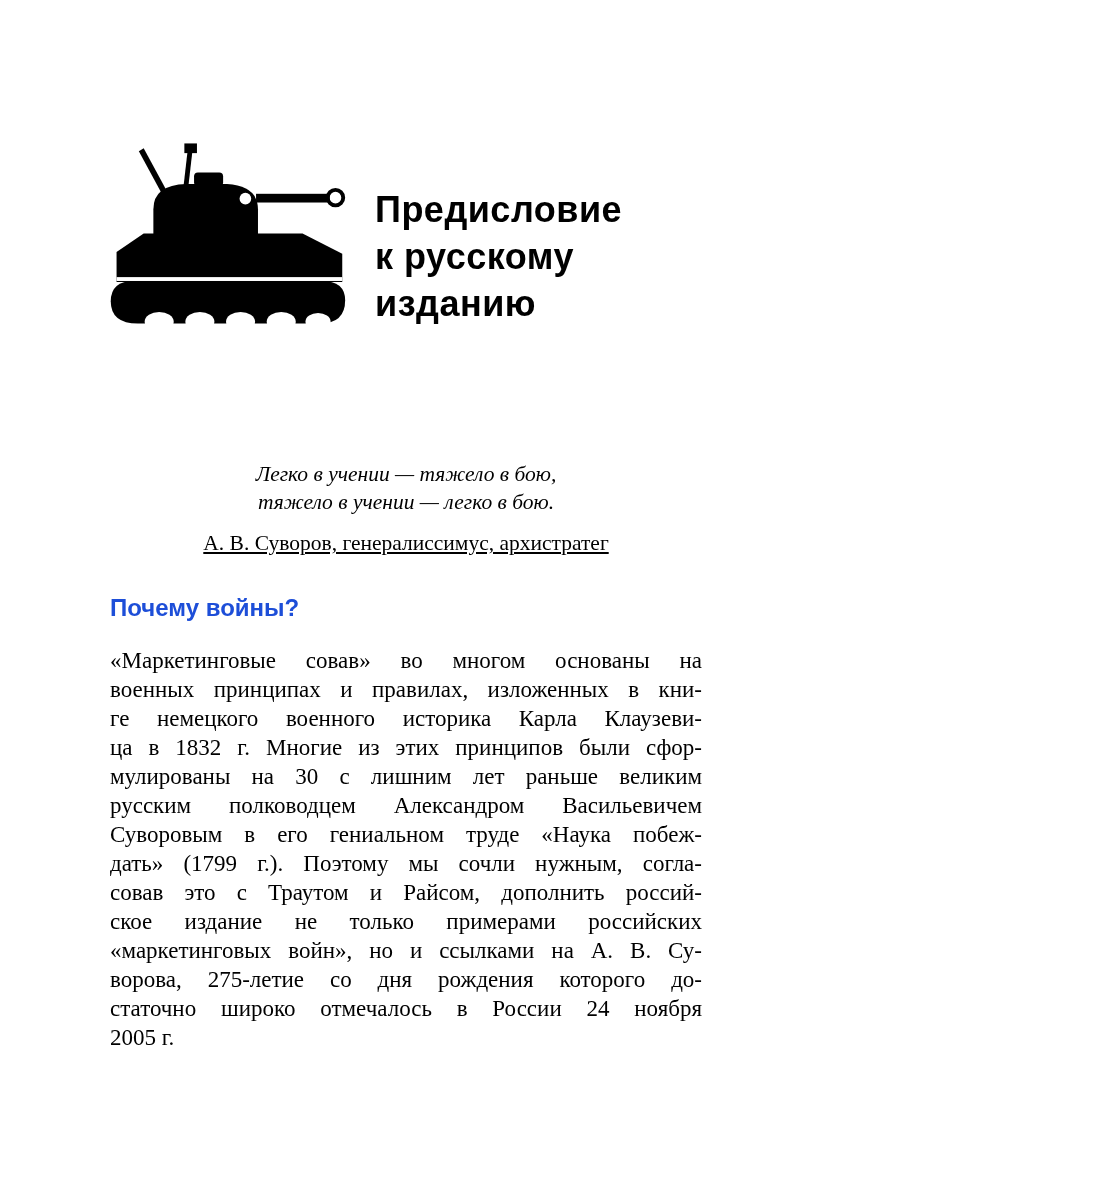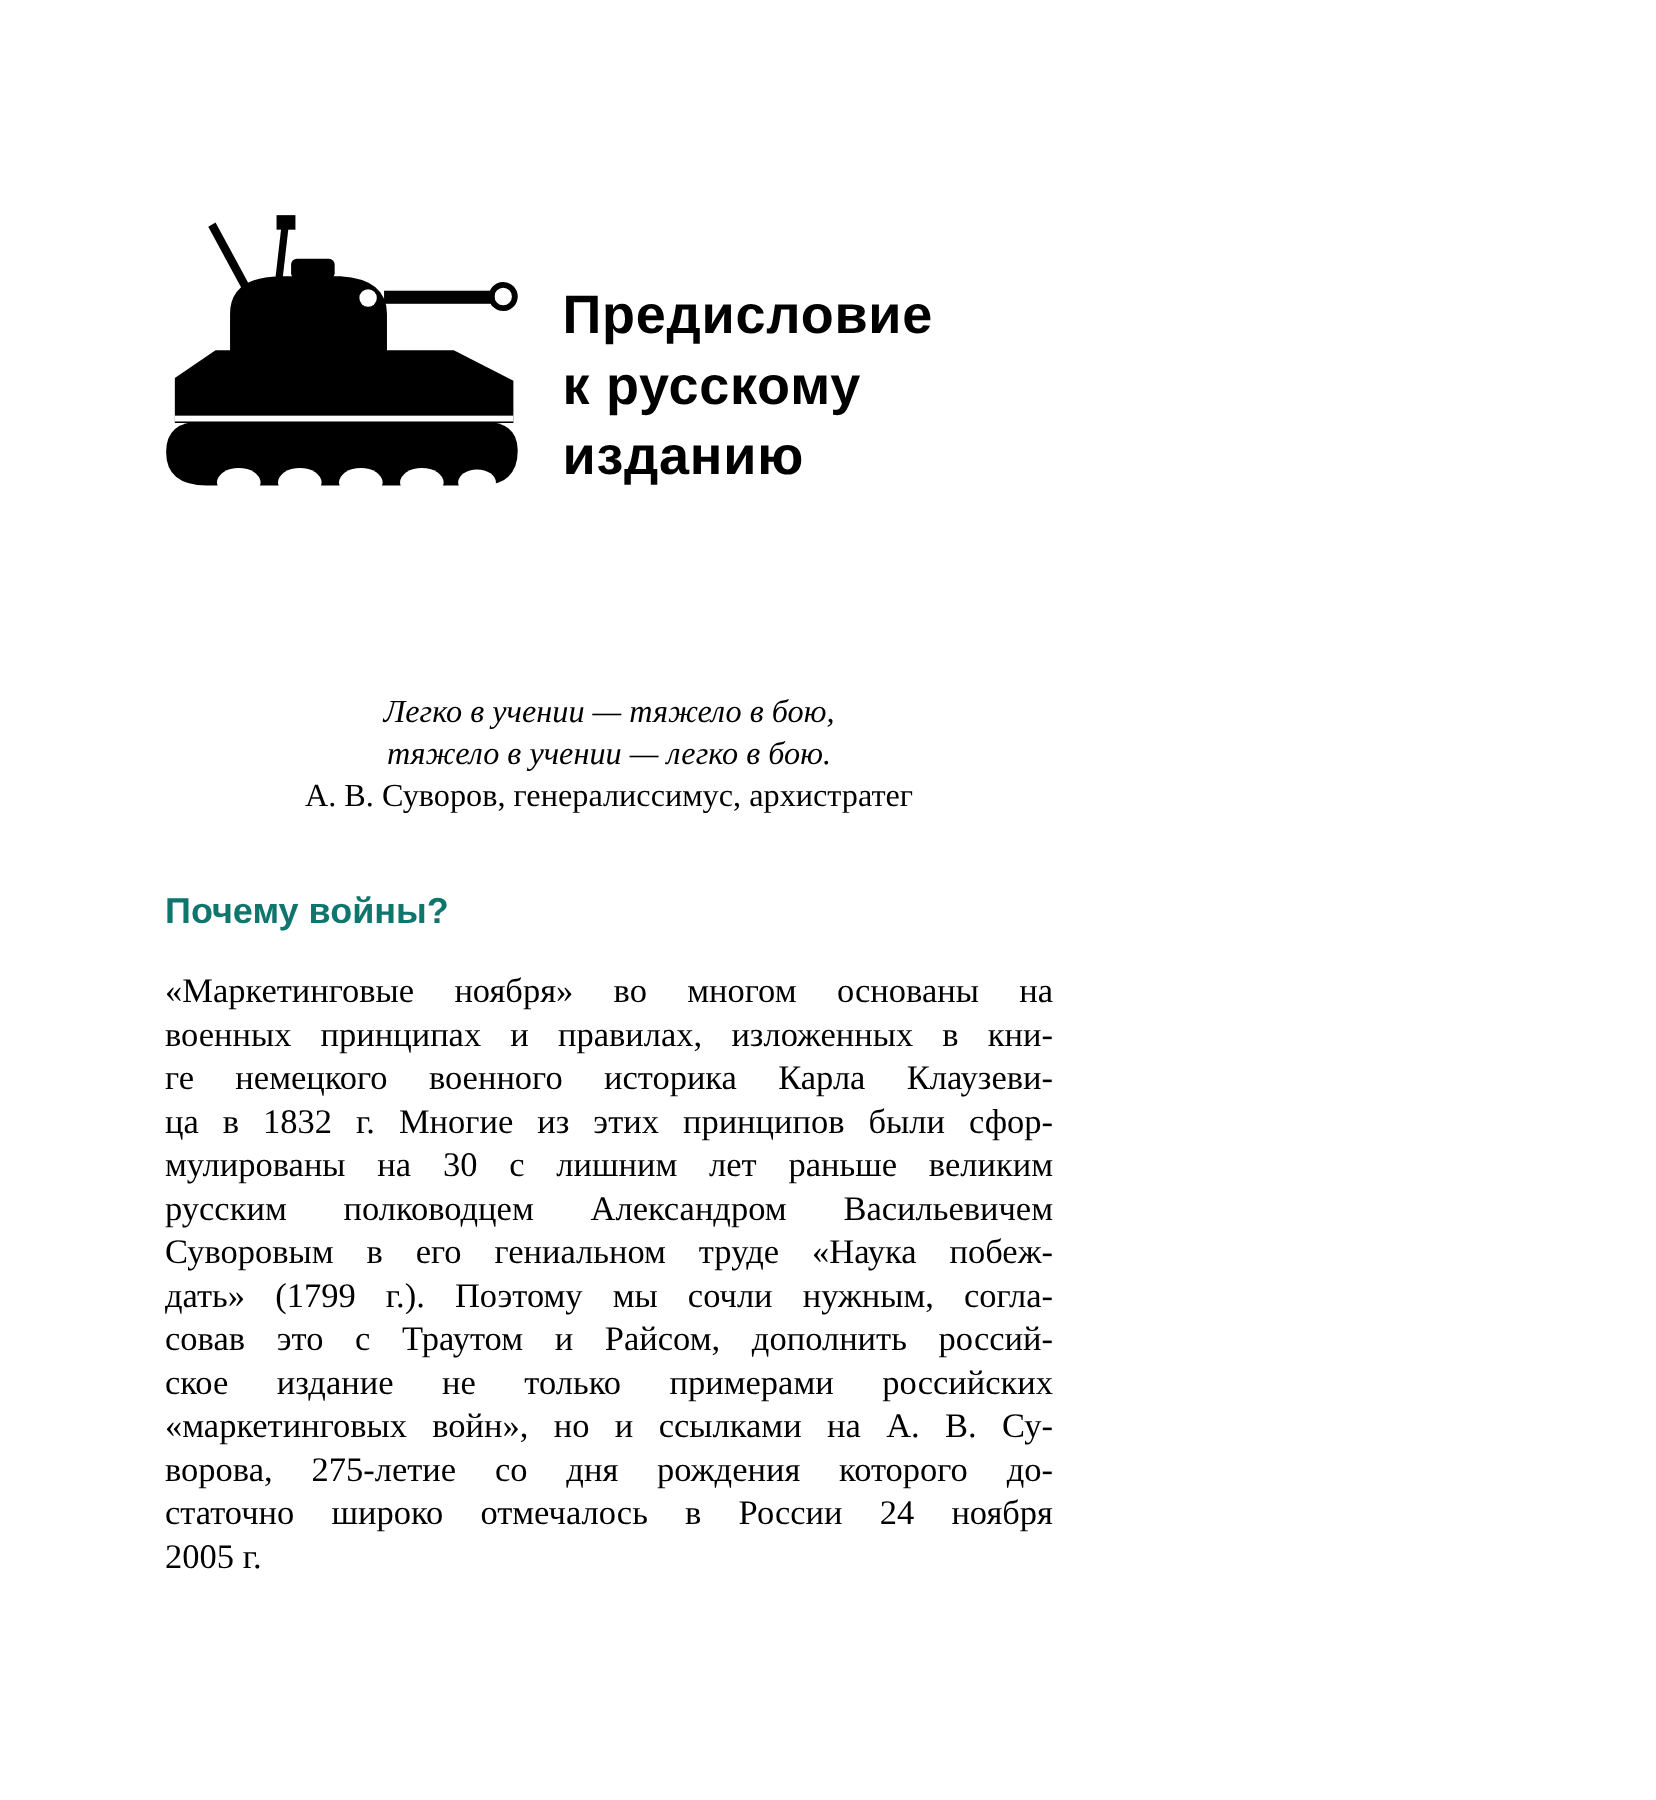--- a/index.html
+++ b/index.html
@@ -35,29 +35,29 @@
     left: 110px;
     top: 460px;
     width: 592px;
     text-align: center;
     font-family: "Liberation Serif", serif;
     font-size: 21.5px;
     line-height: 28px;
     color: #000;
   }
   .ep-line { font-style: italic; }
-  .ep-attr { font-style: normal; margin-top: 0; }
+  .ep-attr { font-style: normal; margin-top: 13px; text-decoration: underline; }
   .section-heading {
     position: absolute;
     left: 110px;
     top: 594px;
     font-family: "Liberation Sans", sans-serif;
     font-weight: 700;
     font-size: 24px;
-    color: #0f766e;
+    color: #1d4ed8;
   }
   .body-text {
     position: absolute;
     left: 110px;
     top: 646px;
     width: 592px;
     font-family: "Liberation Serif", serif;
     font-size: 23px;
     line-height: 29px;
     color: #000;
@@ -127,21 +127,21 @@
 
   <div class="epigraph">
     <div class="ep-line">Легко в учении — тяжело в бою,</div>
     <div class="ep-line">тяжело в учении — легко в бою.</div>
     <div class="ep-attr">А. В. Суворов, генералиссимус, архистратег</div>
   </div>
 
   <h2 class="section-heading">Почему войны?</h2>
 
   <div class="body-text">
-    <div class="body-line">«Маркетинговые ноября» во многом основаны на</div>
+    <div class="body-line">«Маркетинговые совав» во многом основаны на</div>
     <div class="body-line">военных принципах и правилах, изложенных в кни-</div>
     <div class="body-line">ге немецкого военного историка Карла Клаузеви-</div>
     <div class="body-line">ца в 1832 г. Многие из этих принципов были сфор-</div>
     <div class="body-line">мулированы на 30 с лишним лет раньше великим</div>
     <div class="body-line">русским полководцем Александром Васильевичем</div>
     <div class="body-line">Суворовым в его гениальном труде «Наука побеж-</div>
     <div class="body-line">дать» (1799 г.). Поэтому мы сочли нужным, согла-</div>
     <div class="body-line">совав это с Траутом и Райсом, дополнить россий-</div>
     <div class="body-line">ское издание не только примерами российских</div>
     <div class="body-line">«маркетинговых войн», но и ссылками на А. В. Су-</div>

